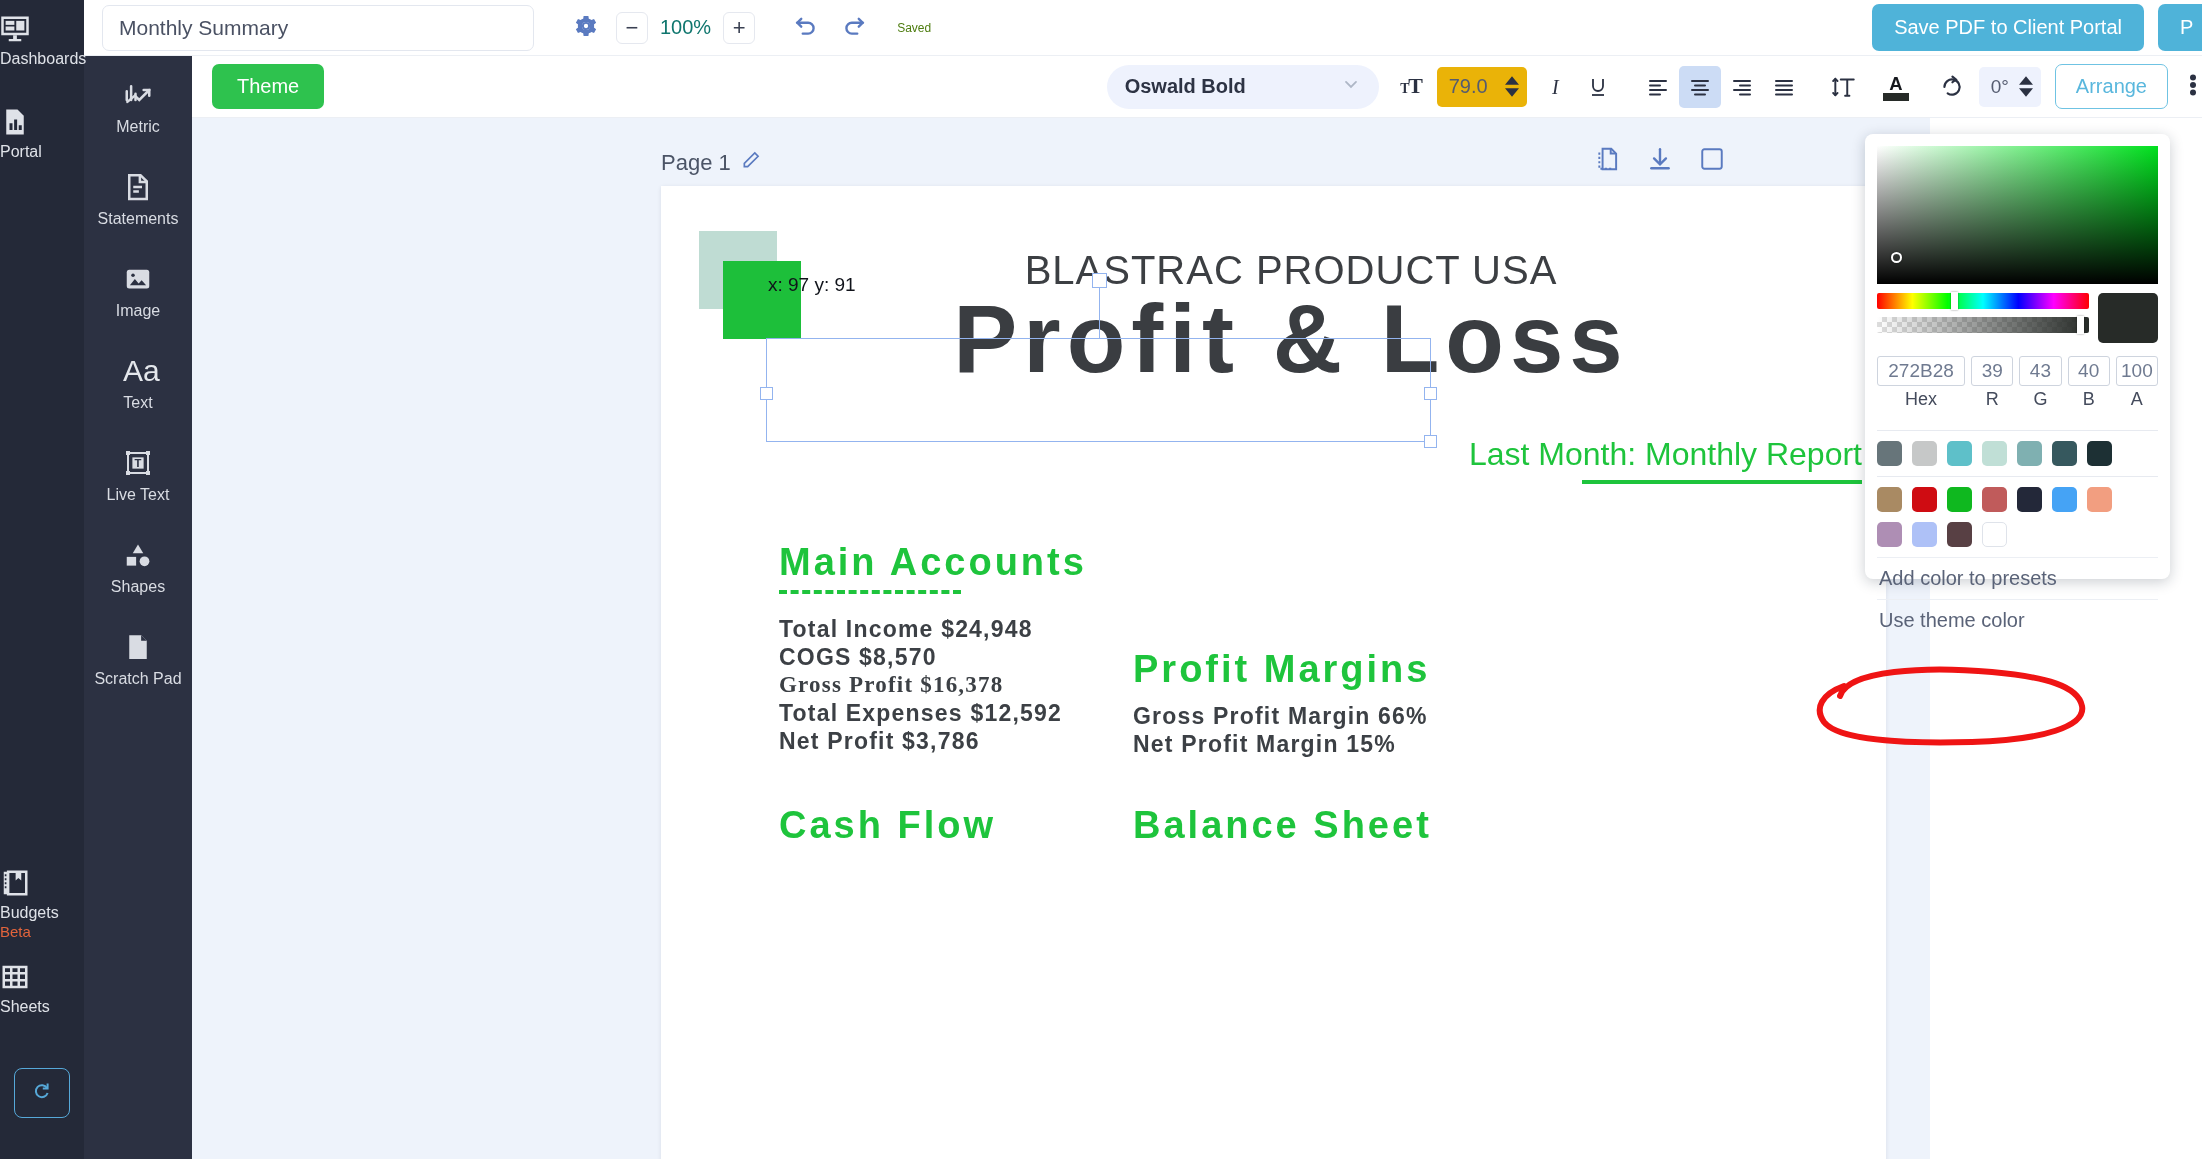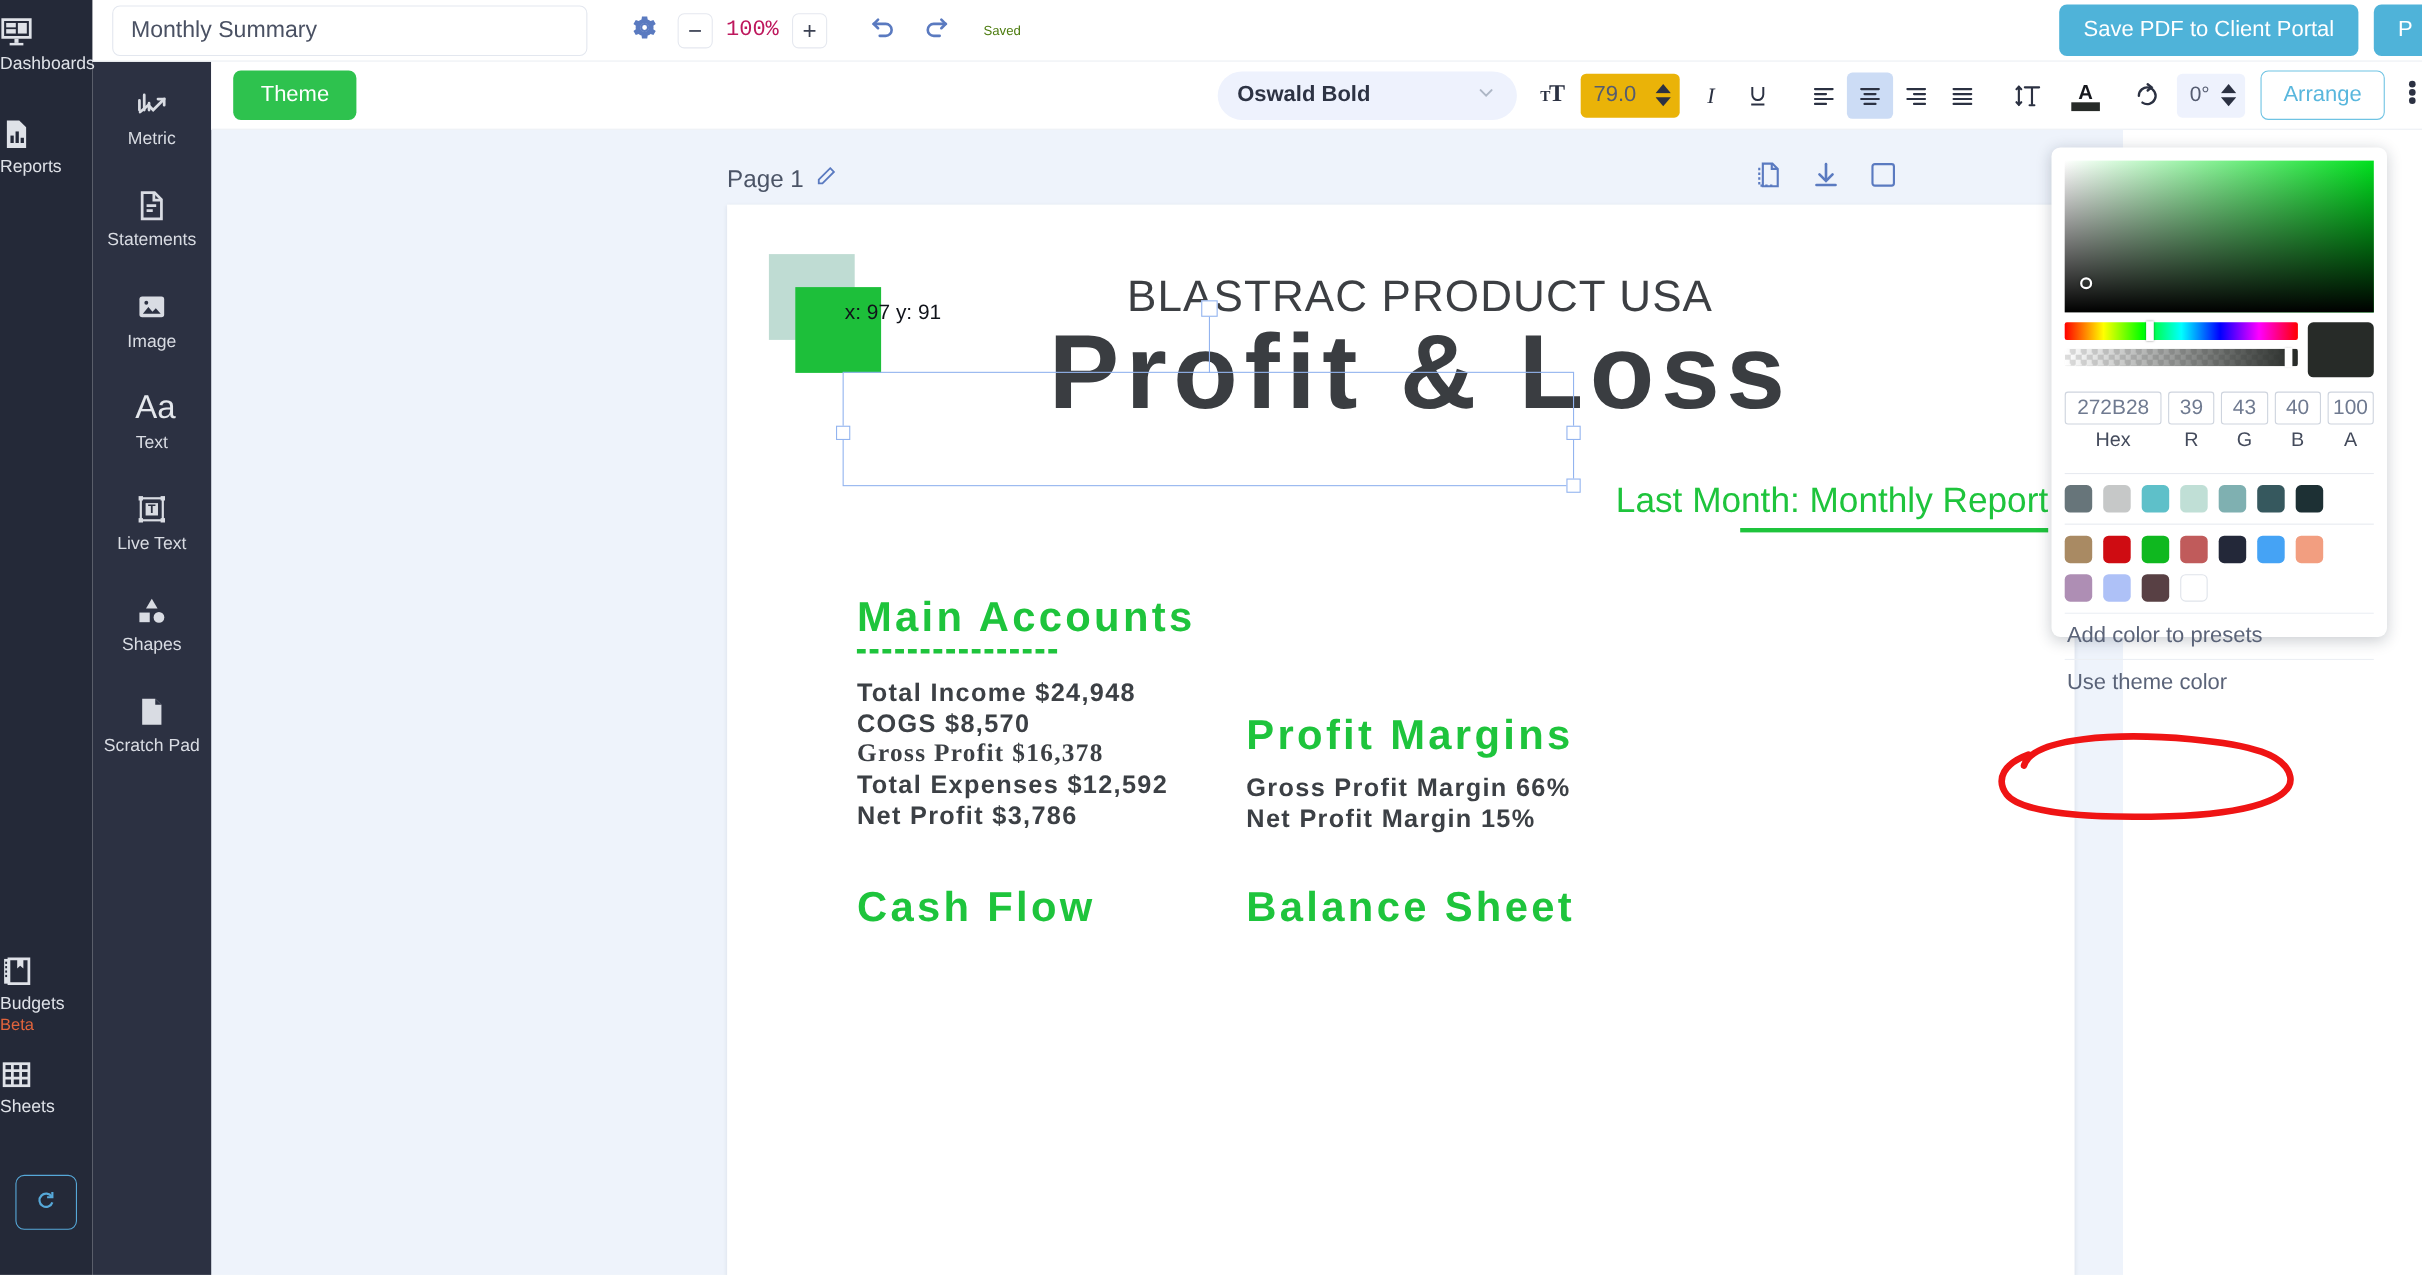--- a/index.html
+++ b/index.html
@@ -52,21 +52,21 @@
     display: flex; align-items: center; padding: 0 16px;
     font-size: 21px; color: #4a5163;
   }
   .gearbtn { margin-left: 38px; width: 28px; height: 28px; display:flex; align-items:center; justify-content:center; cursor:pointer; }
   .zoomgrp { display:flex; align-items:center; margin-left: 16px; }
   .zbtn {
     width: 32px; height: 32px; border: 1px solid #e5e8ef; border-radius: 6px;
     background: #fff; display:flex; align-items:center; justify-content:center;
     font-size: 22px; color: #3a4052; cursor:pointer; line-height:1;
   }
-  .zval { font-size: 20px; color: #be185d; padding: 0 12px; min-width: 58px; text-align:center;font-family:Liberation Mono, monospace; }
+  .zval { font-size: 20px; color: #0f766e; padding: 0 12px; min-width: 58px; text-align:center; }
   .undogrp { display:flex; align-items:center; margin-left: 38px; gap: 22px; }
   .saved { margin-left: 30px; font-size: 12px; color: #4d7c0f; }
   .topright { margin-left: auto; display:flex; align-items:center; gap: 14px; padding-right: 0px; }
   .primary-btn {
     background: #4fb3d9; color: #fff; border-radius: 7px;
     font-size: 20px; padding: 12px 22px; white-space: nowrap; cursor: pointer;
   }
   .primary-btn.clipped { border-radius: 7px 0 0 7px; }
 
   
@@ -252,21 +252,21 @@
 
     <div class="rail-item" style="margin-top:38px;">
       <span class="rail-icon">
         <svg viewBox="0 0 24 24" width="30" height="30" fill="#dfe2e8">
           <path d="M5 2h9l5 5v15H5z"></path>
           <rect x="7.6" y="13" width="2.4" height="5.4" fill="#242938"></rect>
           <rect x="11.3" y="10" width="2.4" height="8.4" fill="#242938"></rect>
           <rect x="15" y="14.6" width="2.4" height="3.8" fill="#242938"></rect>
         </svg>
       </span>
-      <span class="lbl">Reports</span>
+      <span class="lbl">Portal</span>
     </div>
 
     <div class="rail-item" style="position:absolute; top:868px;">
       <span class="rail-icon">
         <svg viewBox="0 0 24 24" width="30" height="30" fill="#dfe2e8">
           <rect x="3" y="3" width="3" height="18"></rect>
           <rect x="3.8" y="5" width="1.4" height="1.6" fill="#242938"></rect>
           <rect x="3.8" y="8.2" width="1.4" height="1.6" fill="#242938"></rect>
           <rect x="3.8" y="11.4" width="1.4" height="1.6" fill="#242938"></rect>
           <rect x="3.8" y="14.6" width="1.4" height="1.6" fill="#242938"></rect>

